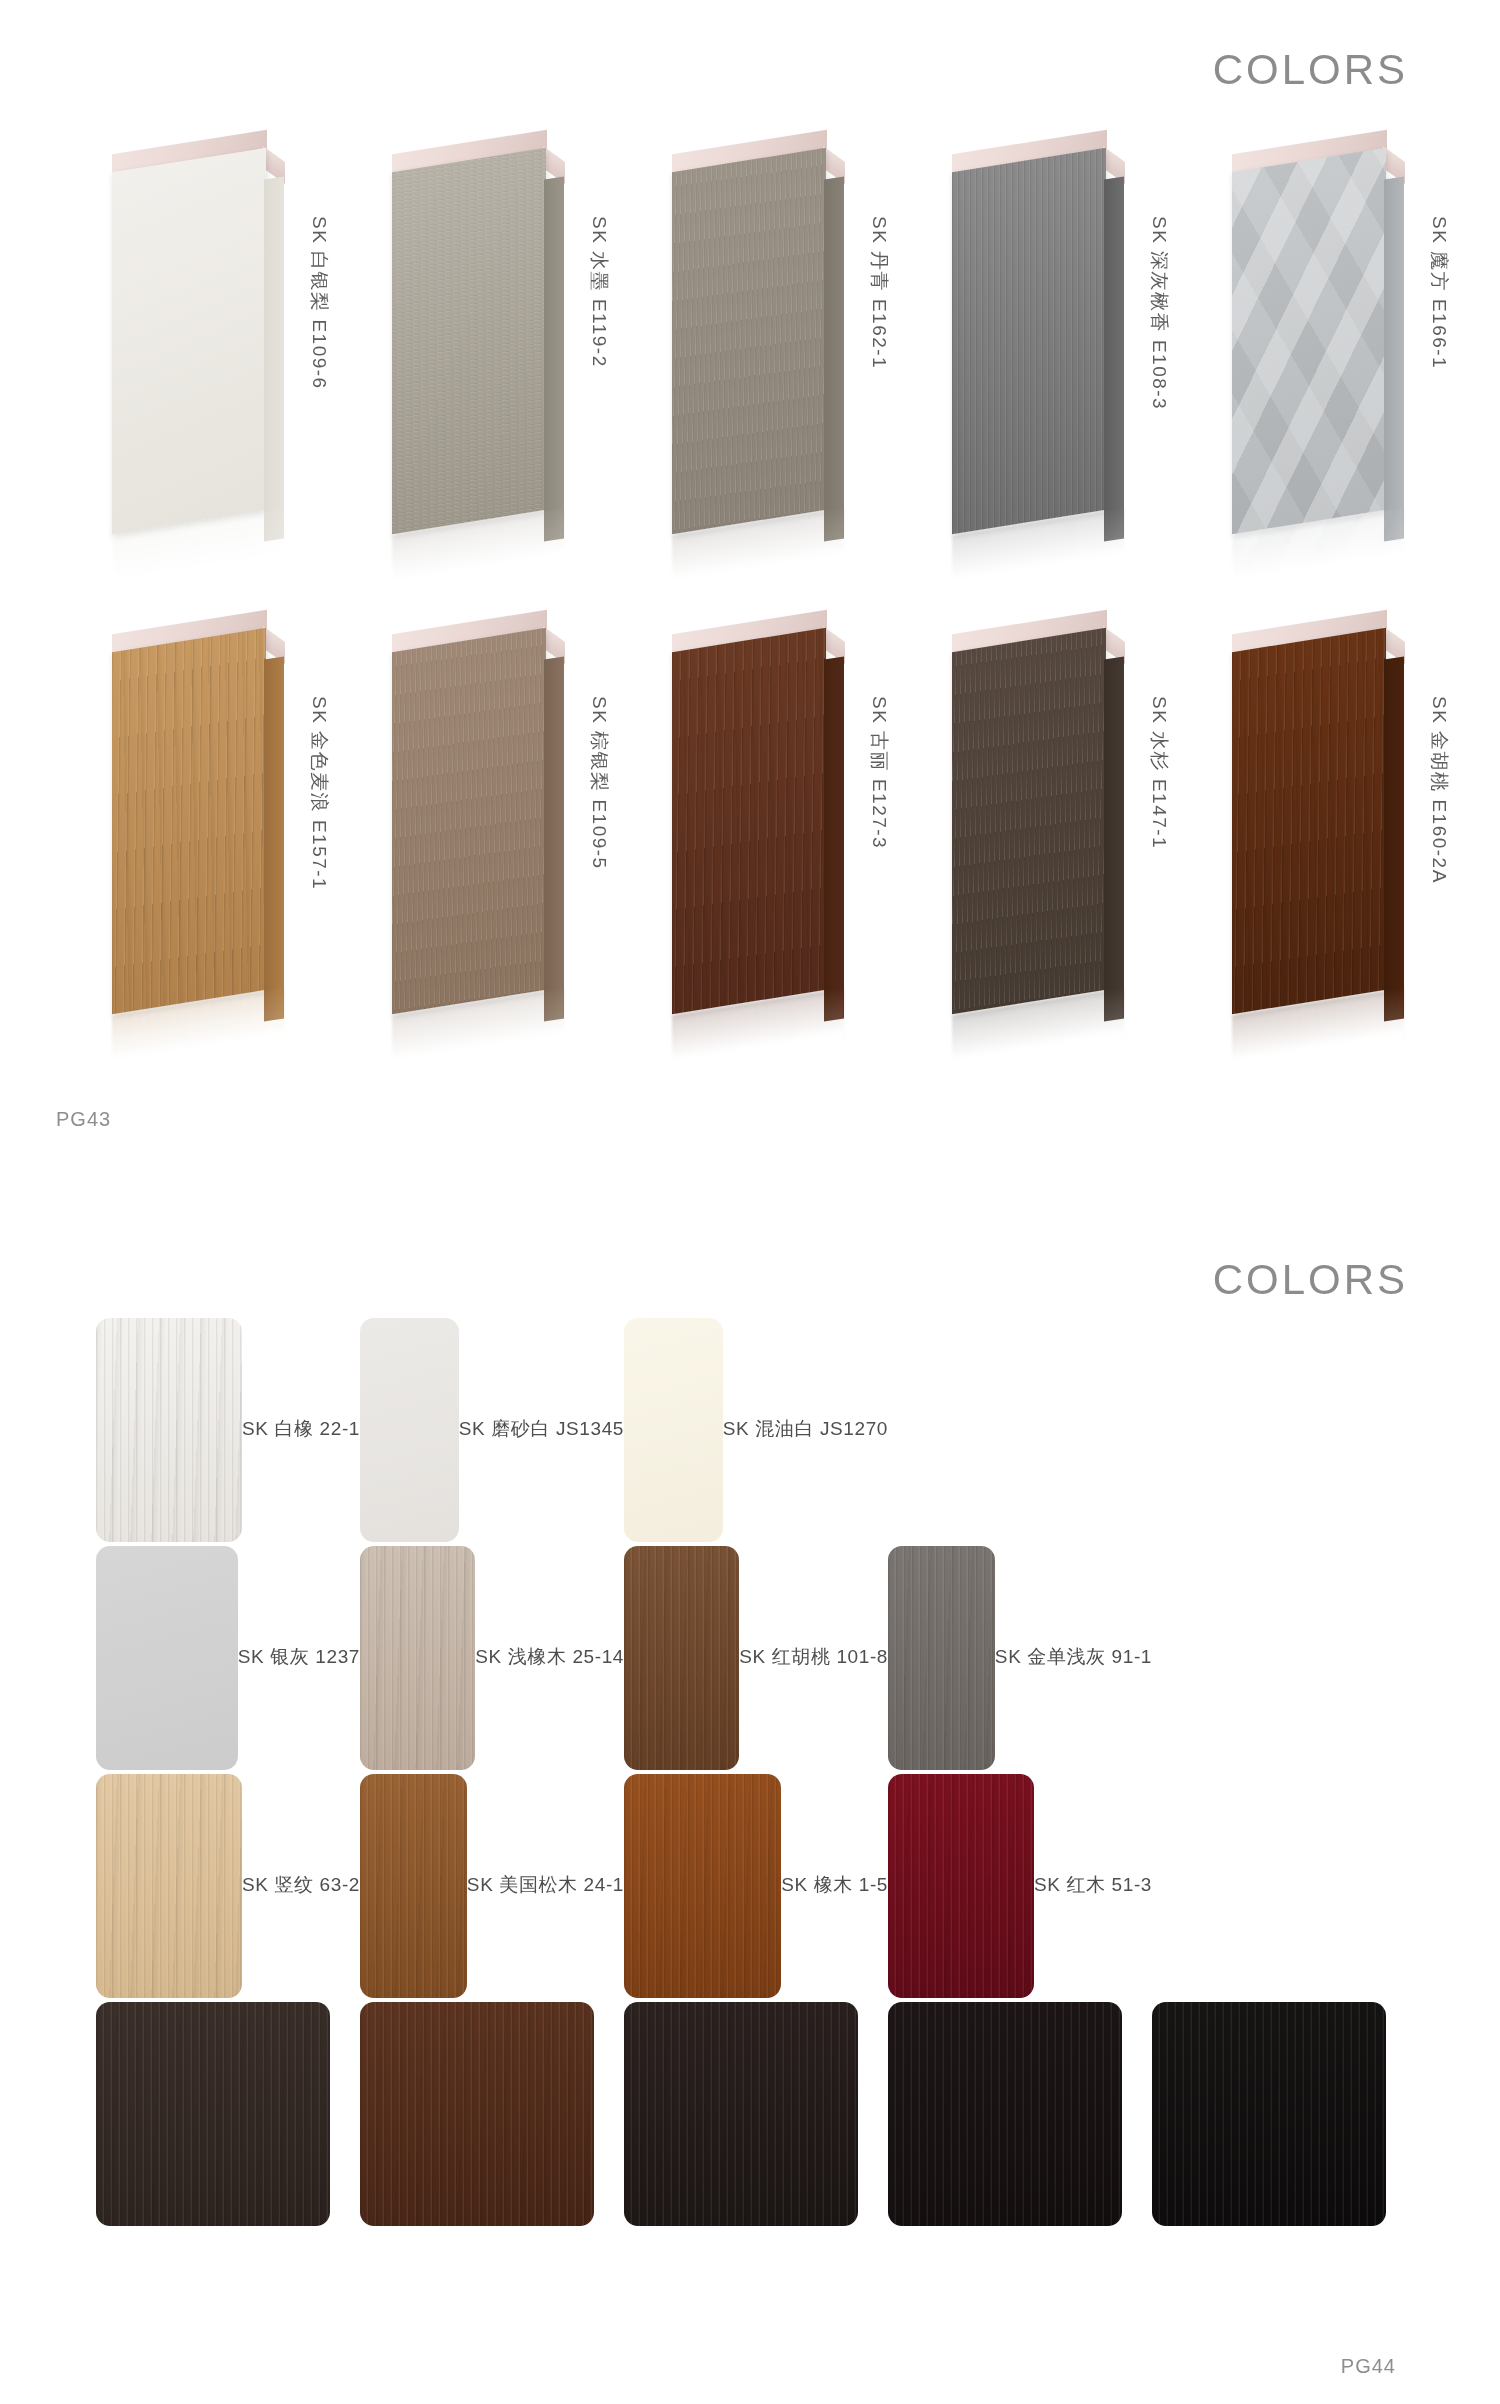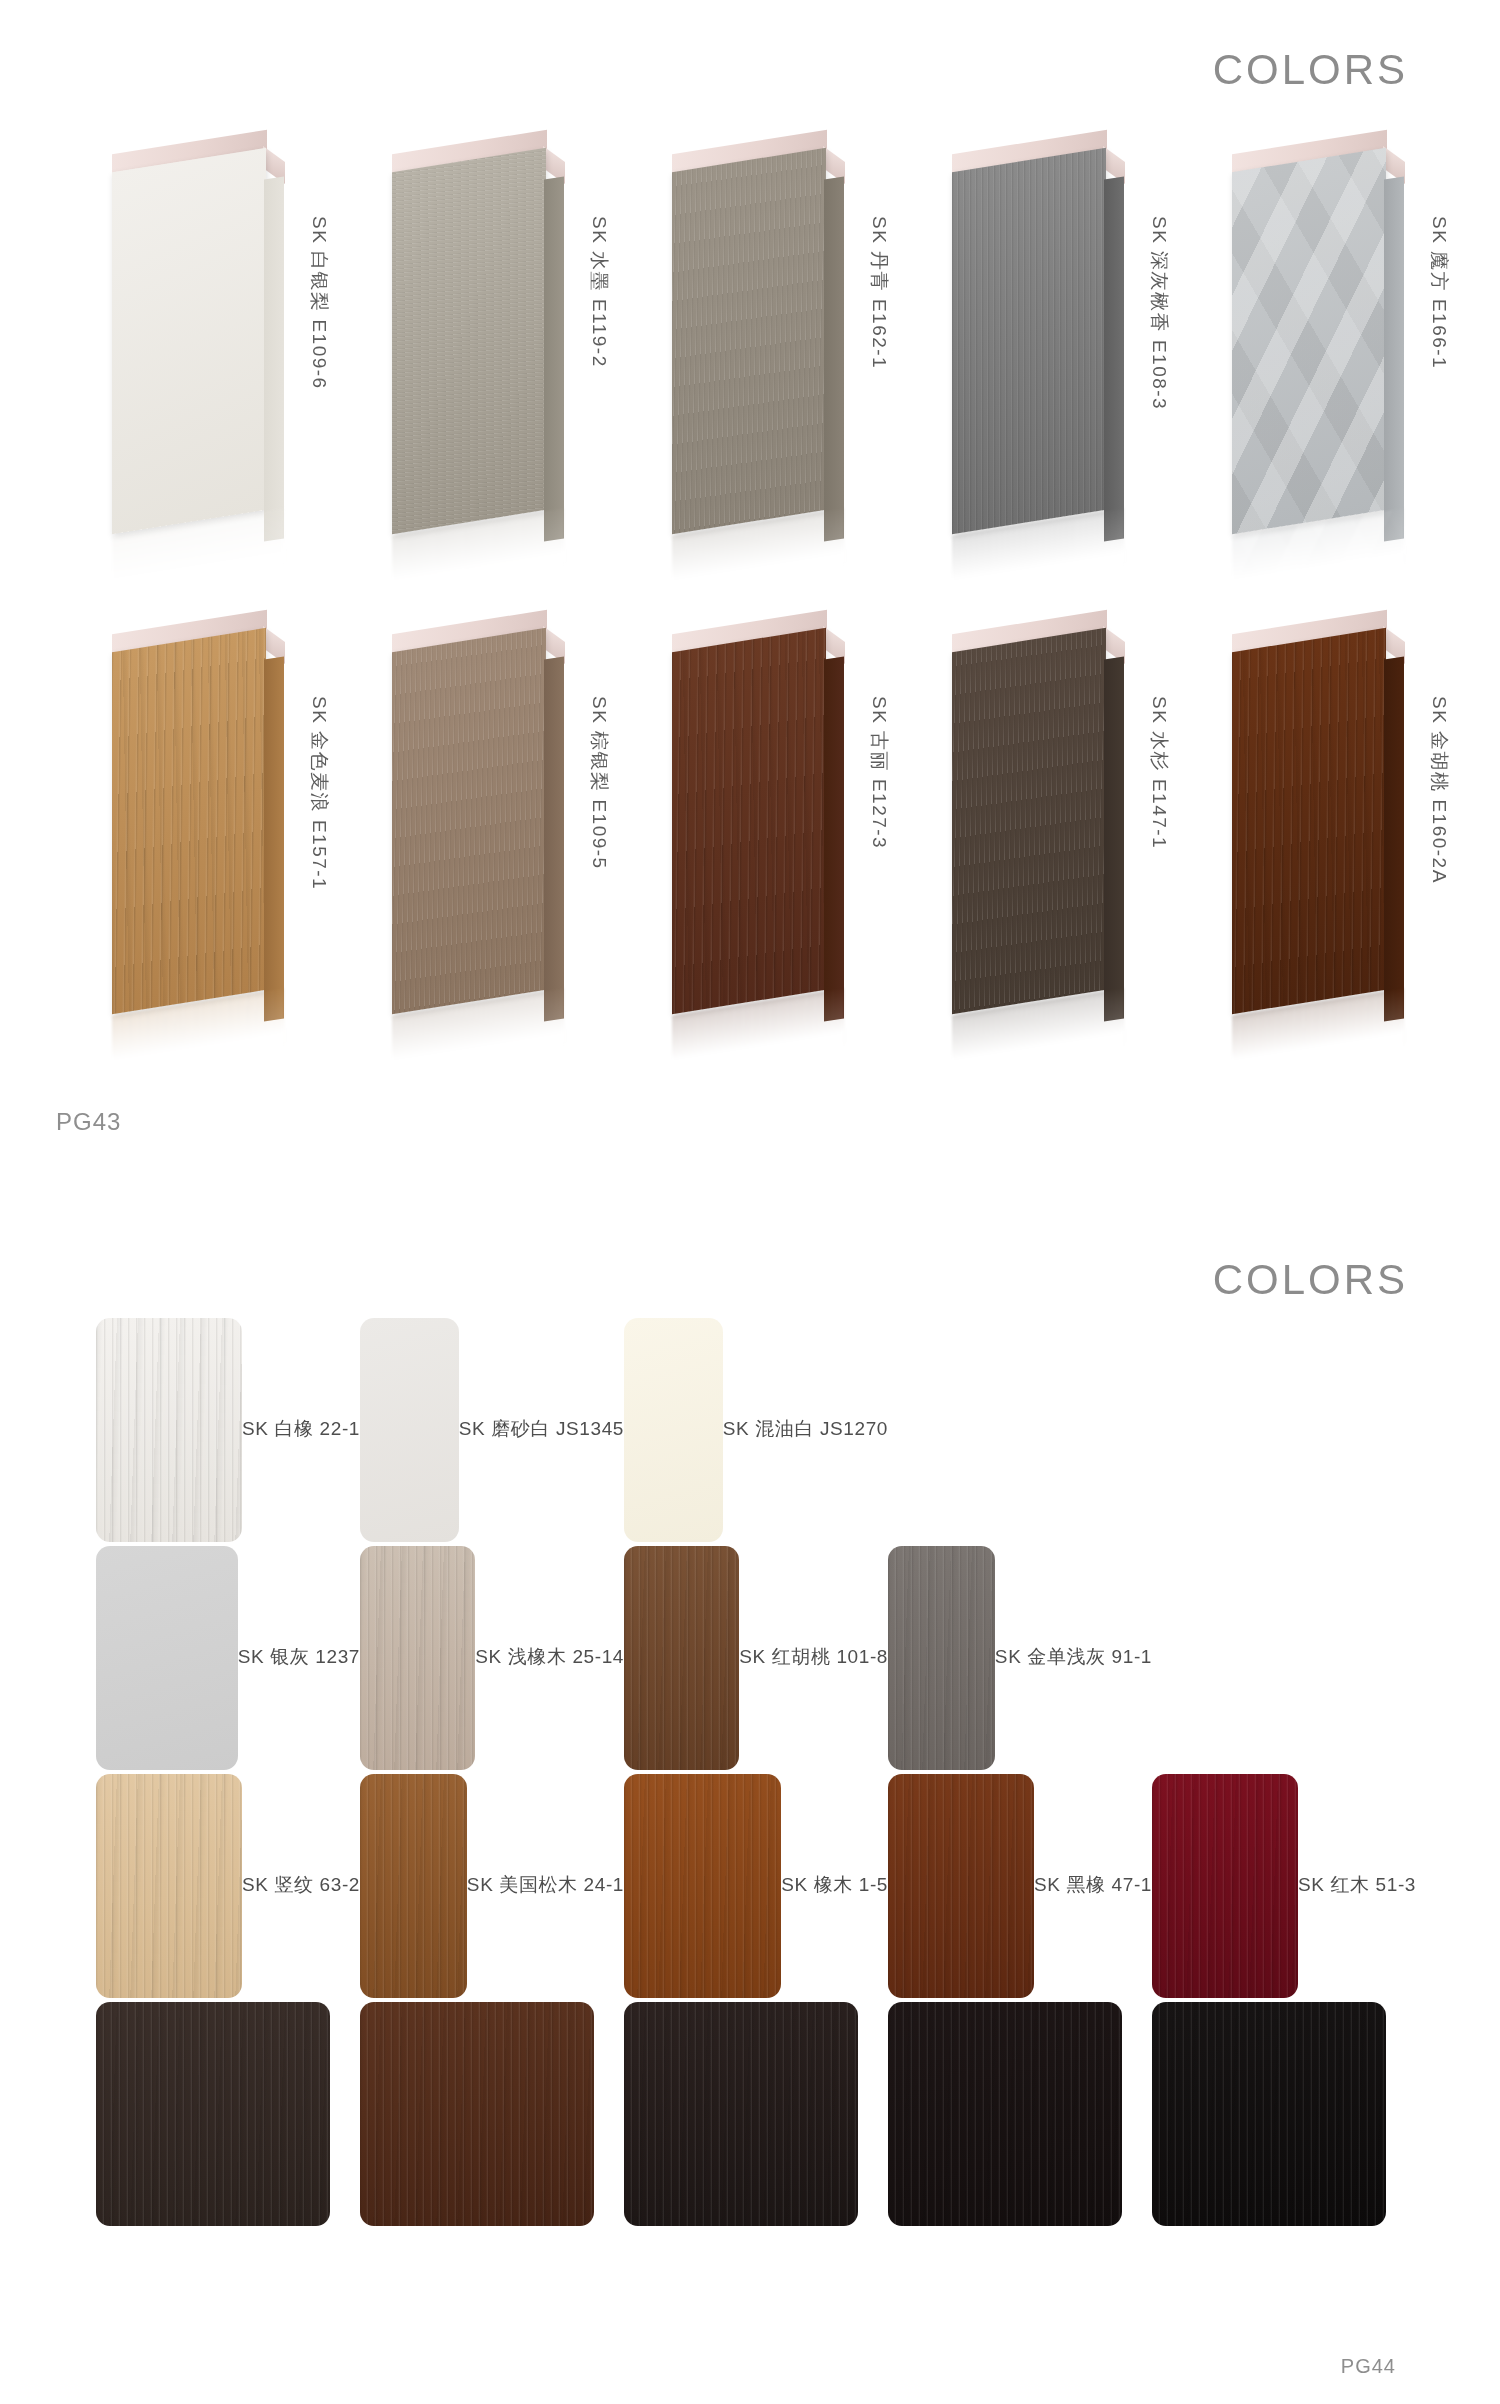--- a/index.html
+++ b/index.html
@@ -112,21 +112,21 @@
     text-orientation: sideways;
     font-size: 19px;
     letter-spacing: 1.5px;
     color: #5d5d5d;
     white-space: nowrap;
     font-weight: 400;
   }
   .pg-num {
     position: absolute;
     left: 56px;
-    font-size: 24px;
+    font-size: 20px;
     color: #8e8e8e;
     letter-spacing: 1px;
   }
   .p1-pg { top: 1108px; }
 
   
   .page2 {
     position: relative;
     width: 1500px;
     height: 1194px;
@@ -348,24 +348,20 @@
         </div>
         <div class="swatch-cell">
           <div class="swatch" style="background: repeating-linear-gradient(90deg, rgba(0, 0, 0, 0.09) 0px, transparent 2px, transparent 6px, rgba(255, 255, 255, 0.1) 8px), repeating-linear-gradient(92deg, rgba(0, 0, 0, 0.055) 0px, transparent 7px, transparent 21px), linear-gradient(168deg, rgb(154, 99, 52) 0%, rgb(125, 75, 34) 100%);"></div>
           <div class="swatch-label">SK  美国松木  24-1</div>
         </div>
         <div class="swatch-cell">
           <div class="swatch" style="background: repeating-linear-gradient(90deg, rgba(0, 0, 0, 0.09) 0px, transparent 2px, transparent 6px, rgba(255, 255, 255, 0.1) 8px), repeating-linear-gradient(92deg, rgba(0, 0, 0, 0.055) 0px, transparent 7px, transparent 21px), linear-gradient(168deg, rgb(151, 80, 31) 0%, rgb(122, 60, 19) 100%);"></div>
           <div class="swatch-label">SK  橡木  1-5</div>
         </div>
         <div class="swatch-cell">
-          <div class="swatch" style="background: repeating-linear-gradient(90deg, rgba(0, 0, 0, 0.09) 0px, transparent 2px, transparent 6px, rgba(255, 255, 255, 0.1) 8px), repeating-linear-gradient(92deg, rgba(0, 0, 0, 0.055) 0px, transparent 7px, transparent 21px), linear-gradient(168deg, rgb(122, 58, 26) 0%, rgb(92, 39, 16) 100%);"></div>
-          <div class="swatch-label">SK  黑橡  47-1</div>
-        </div>
-        <div class="swatch-cell">
           <div class="swatch" style="background: repeating-linear-gradient(90deg, rgba(0, 0, 0, 0.09) 0px, transparent 2px, transparent 6px, rgba(255, 255, 255, 0.1) 8px), repeating-linear-gradient(92deg, rgba(0, 0, 0, 0.055) 0px, transparent 7px, transparent 21px), linear-gradient(168deg, rgb(125, 16, 32) 0%, rgb(94, 10, 23) 100%);"></div>
           <div class="swatch-label">SK  红木  51-3</div>
         </div>
       </div>
       <div class="swatch-row">
         <div class="swatch-cell">
           <div class="swatch" style="background: repeating-linear-gradient(90deg, rgba(0, 0, 0, 0.09) 0px, transparent 2px, transparent 6px, rgba(255, 255, 255, 0.1) 8px), repeating-linear-gradient(92deg, rgba(0, 0, 0, 0.055) 0px, transparent 7px, transparent 21px), linear-gradient(168deg, rgb(59, 47, 42) 0%, rgb(42, 33, 29) 100%);"></div>
         </div>
         <div class="swatch-cell">
           <div class="swatch" style="background: repeating-linear-gradient(90deg, rgba(0, 0, 0, 0.09) 0px, transparent 2px, transparent 6px, rgba(255, 255, 255, 0.1) 8px), repeating-linear-gradient(92deg, rgba(0, 0, 0, 0.055) 0px, transparent 7px, transparent 21px), linear-gradient(168deg, rgb(93, 52, 32) 0%, rgb(69, 35, 20) 100%);"></div>

